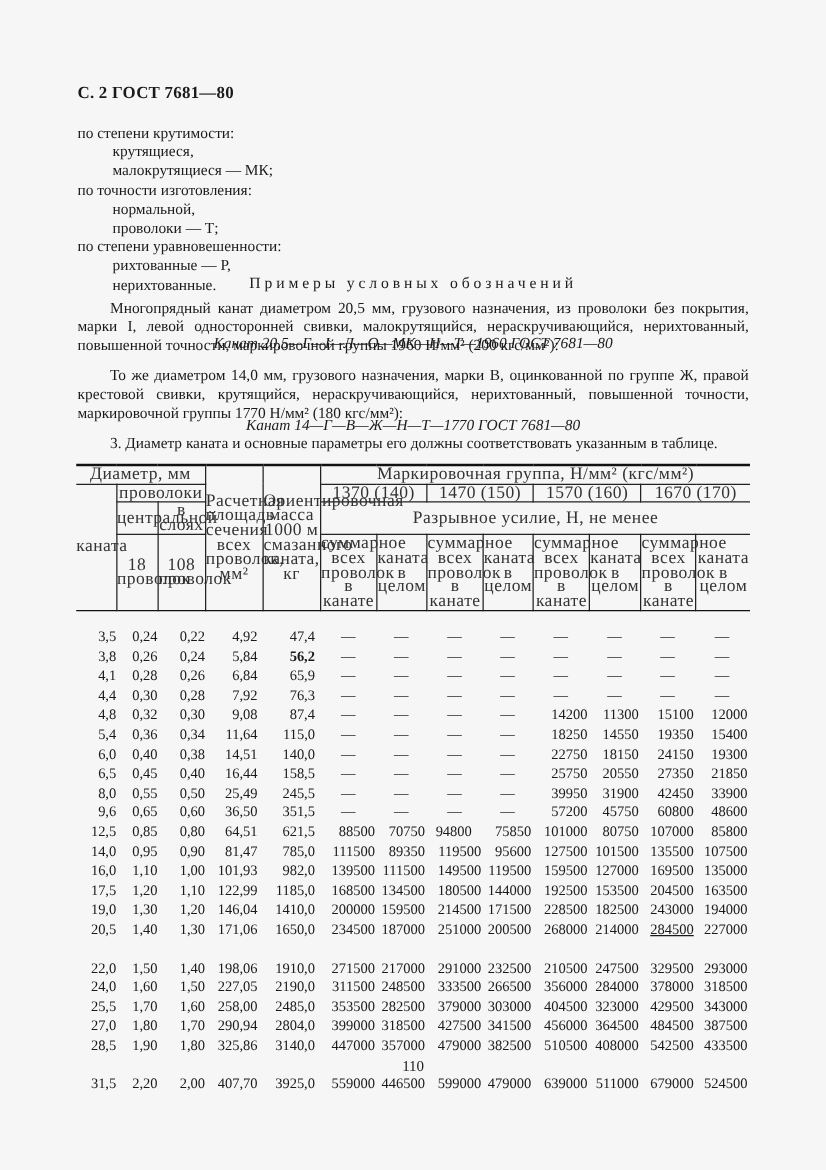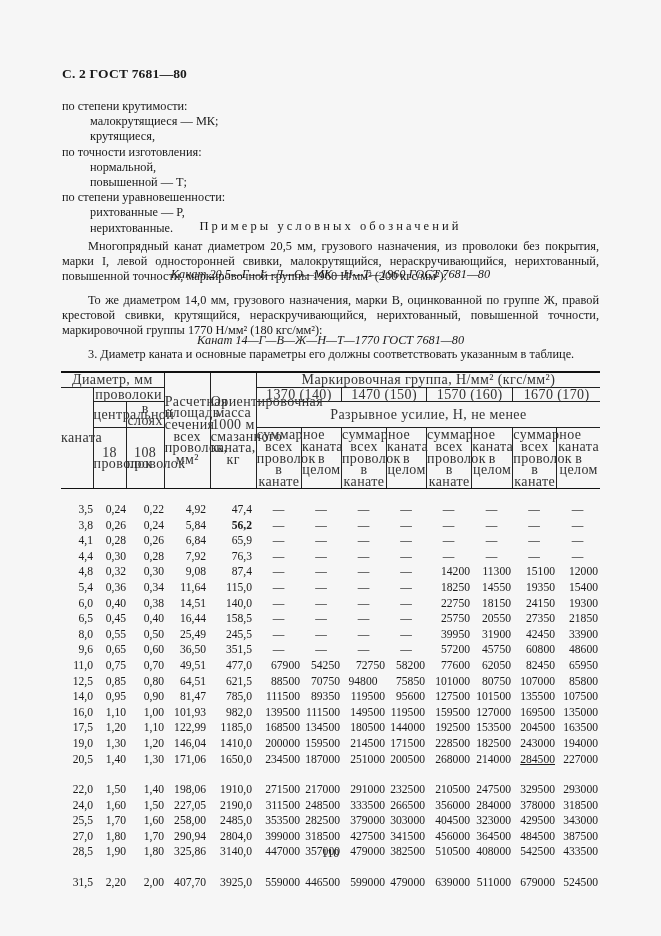--- a/index.html
+++ b/index.html
@@ -68,25 +68,25 @@
     font-size: 12px;
   }
 </style>
 </head>
 <body>
 
 <div class="page-header">С. 2 ГОСТ 7681—80</div>
 
 <div class="list" id="cls-list">
     <div class="l1">по степени крутимости:</div>
+    <div class="l2">крутящиеся,</div>
     <div class="l2">малокрутящиеся — МК;</div>
-    <div class="l2">крутящиеся,</div>
     <div class="l1">по точности изготовления:</div>
     <div class="l2">нормальной,</div>
-    <div class="l2">повышенной — Т;</div>
+    <div class="l2">проволоки — Т;</div>
     <div class="l1">по степени уравновешенности:</div>
     <div class="l2">рихтованные — Р,</div>
     <div class="l2">нерихтованные.</div>
   </div>
 
 <div class="section-title">Примеры условных обозначений</div>
 
 <div class="para p1"><span class="indent"></span><span>Многопрядный канат диаметром 20,5 мм, грузового назначения, из проволоки без покрытия, марки I, левой односторонней свивки, малокрутящийся, нераскручивающийся, нерихтованный, повышенной точности, маркировочной группы 1960 Н/мм² (200 кгс/мм²):</span></div>
 <div class="formula f1">Канат 20,5—Г—I—Л—О—МК—Н—Т—1960 ГОСТ 7681—80</div>
 
@@ -293,35 +293,20 @@
       <div class="c wd dash">—</div>
       <div class="c wd2 dash">—</div>
       <div class="c wd3 dash">—</div>
       <div class="c wd4 dash">—</div>
       <div class="c wd5" style="padding-right: 1px;">57200</div>
       <div class="c wd6" style="padding-right: 1px;">45750</div>
       <div class="c wd7" style="padding-right: 1px;">60800</div>
       <div class="c wd8" style="padding-right: 1px;">48600</div>
     </div>
     <div class="row">
-      <div class="c w1">11,0</div>
-      <div class="c w2">0,75</div>
-      <div class="c w3">0,70</div>
-      <div class="c w4" style="padding-right: 4px;">49,51</div>
-      <div class="c w5" style="padding-right: 4px;">477,0</div>
-      <div class="c wd" style="padding-right: 1px;">67900</div>
-      <div class="c wd2" style="padding-right: 1px;">54250</div>
-      <div class="c wd3" style="padding-right: 1px;">72750</div>
-      <div class="c wd4" style="padding-right: 1px;">58200</div>
-      <div class="c wd5" style="padding-right: 1px;">77600</div>
-      <div class="c wd6" style="padding-right: 1px;">62050</div>
-      <div class="c wd7" style="padding-right: 1px;">82450</div>
-      <div class="c wd8" style="padding-right: 1px;">65950</div>
-    </div>
-    <div class="row">
       <div class="c w1">12,5</div>
       <div class="c w2">0,85</div>
       <div class="c w3">0,80</div>
       <div class="c w4" style="padding-right: 4px;">64,51</div>
       <div class="c w5" style="padding-right: 4px;">621,5</div>
       <div class="c wd" style="padding-right: 1px;">88500</div>
       <div class="c wd2" style="padding-right: 1px;">70750</div>
       <div class="c wd3" style="padding-right: 1px; text-align: center;">94800</div>
       <div class="c wd4" style="padding-right: 1px;">75850</div>
       <div class="c wd5" style="padding-right: 1px;">101000</div>

